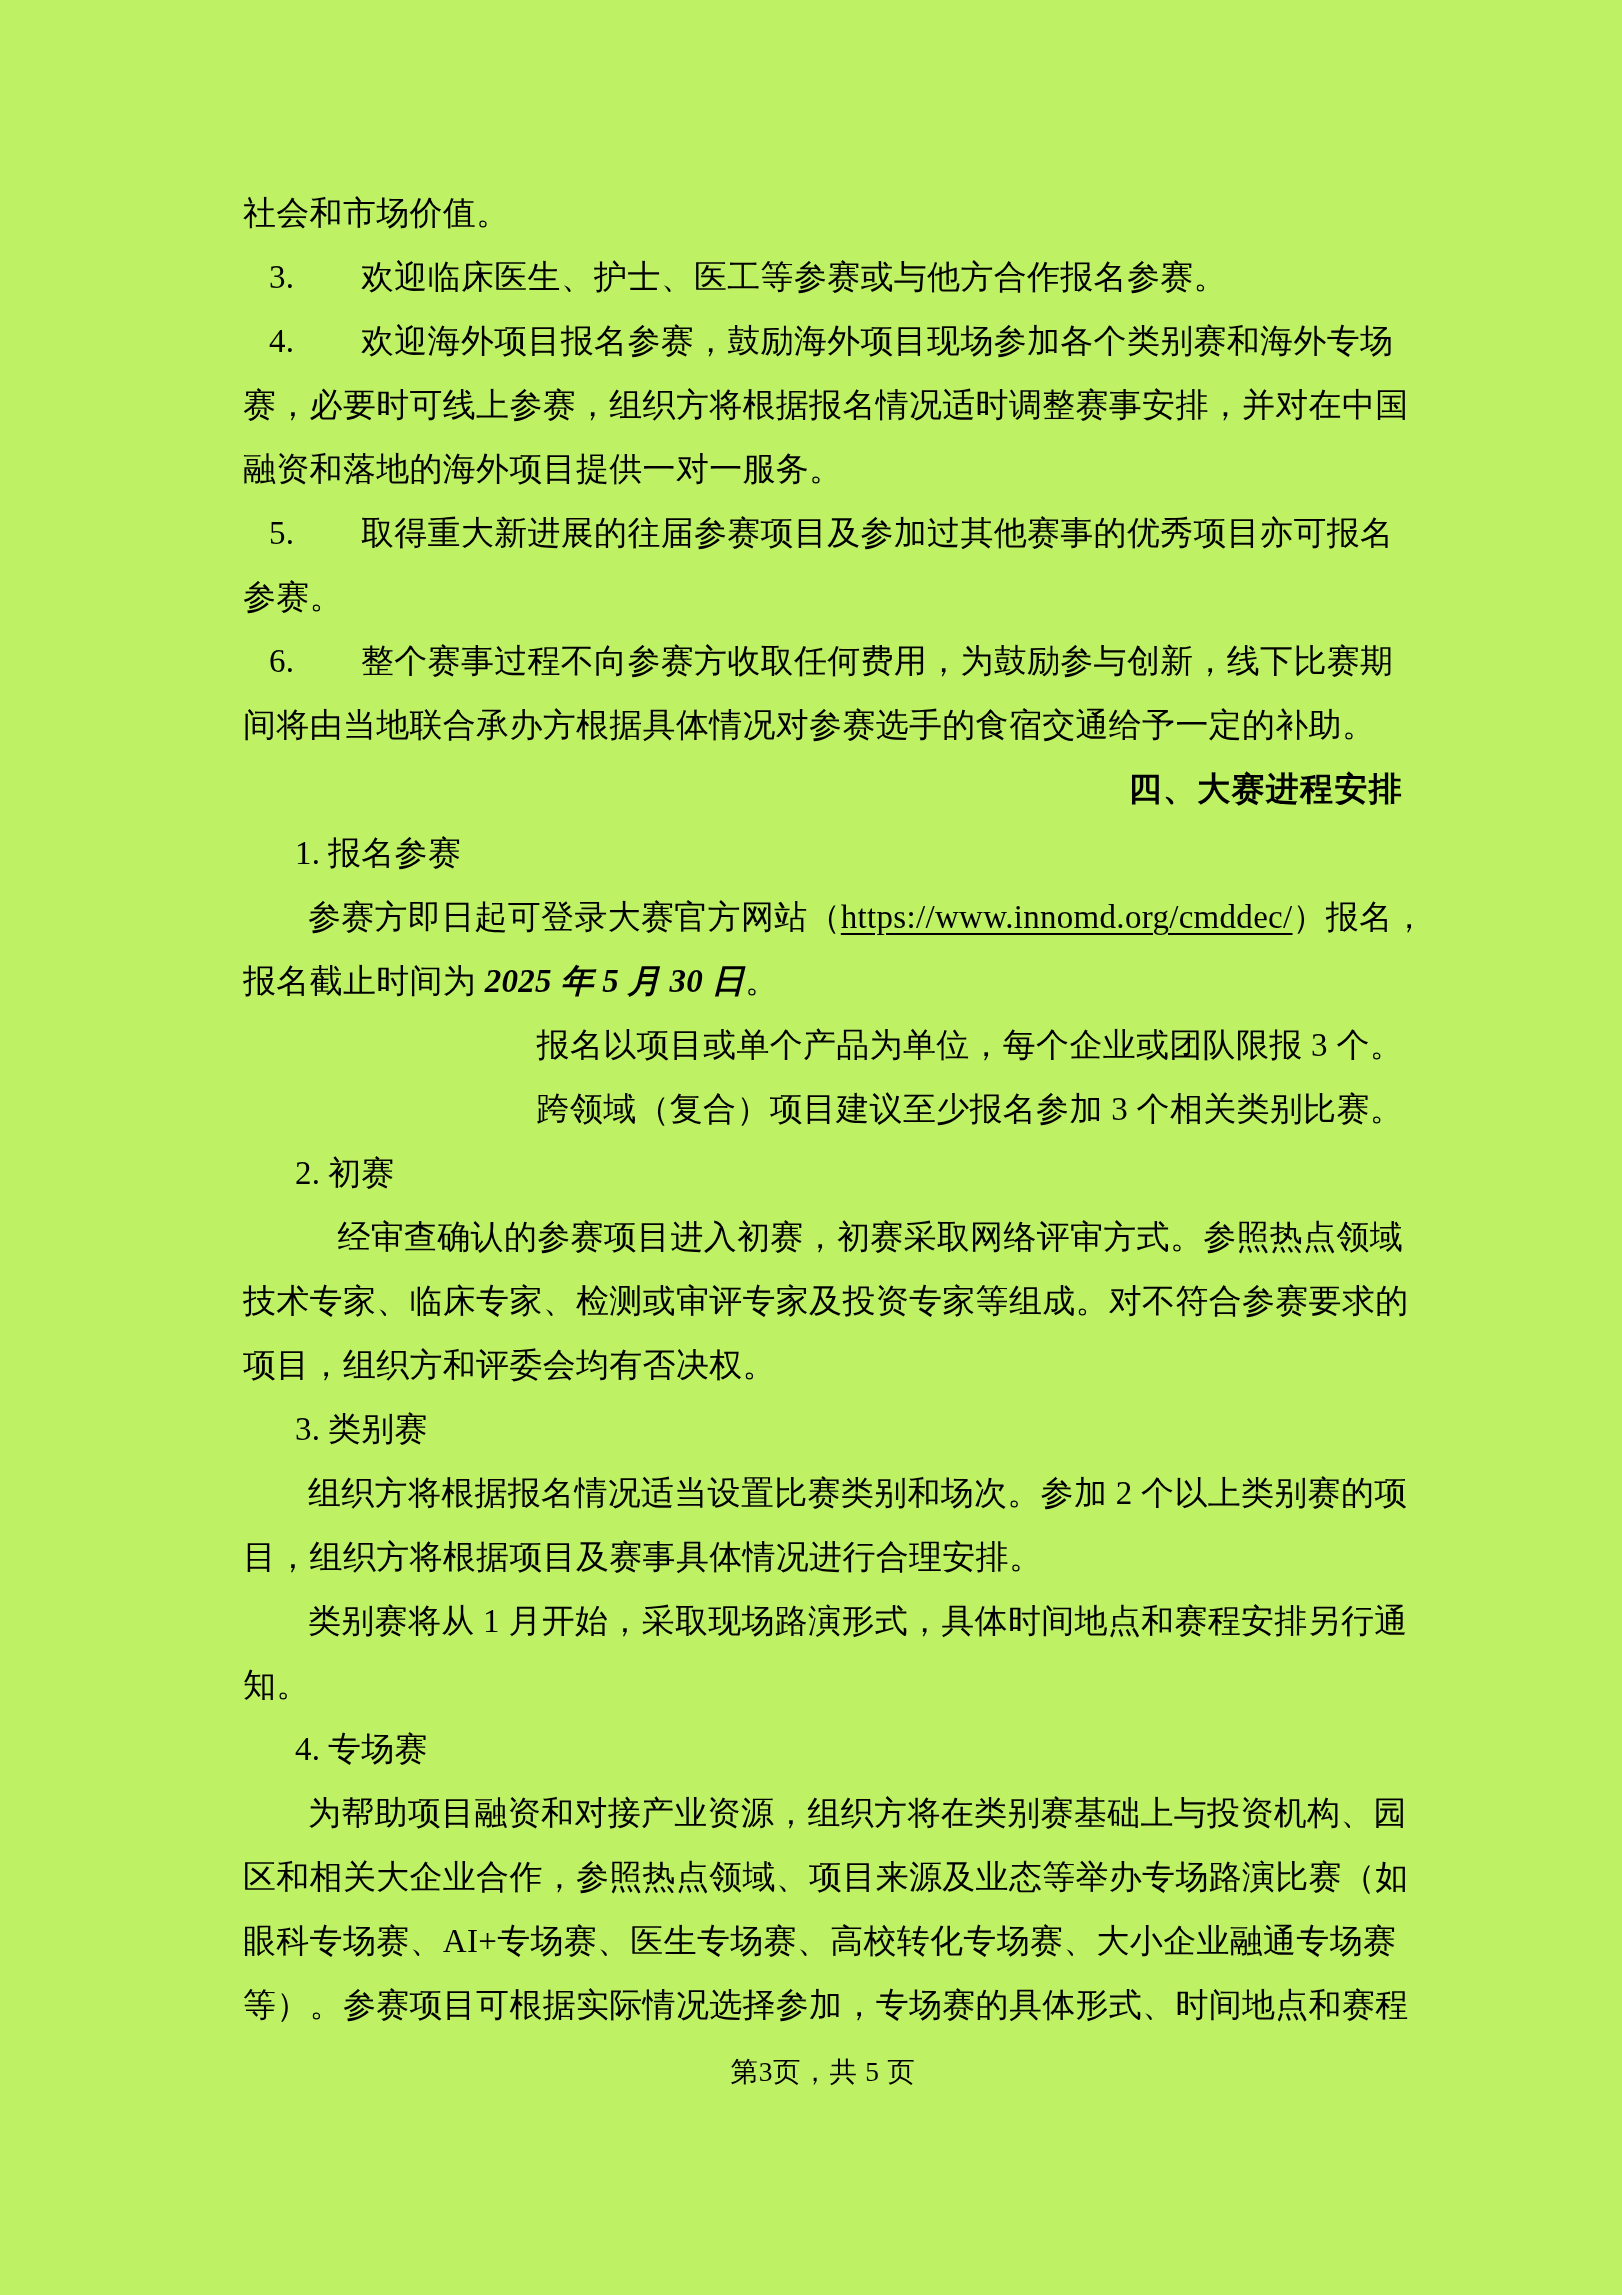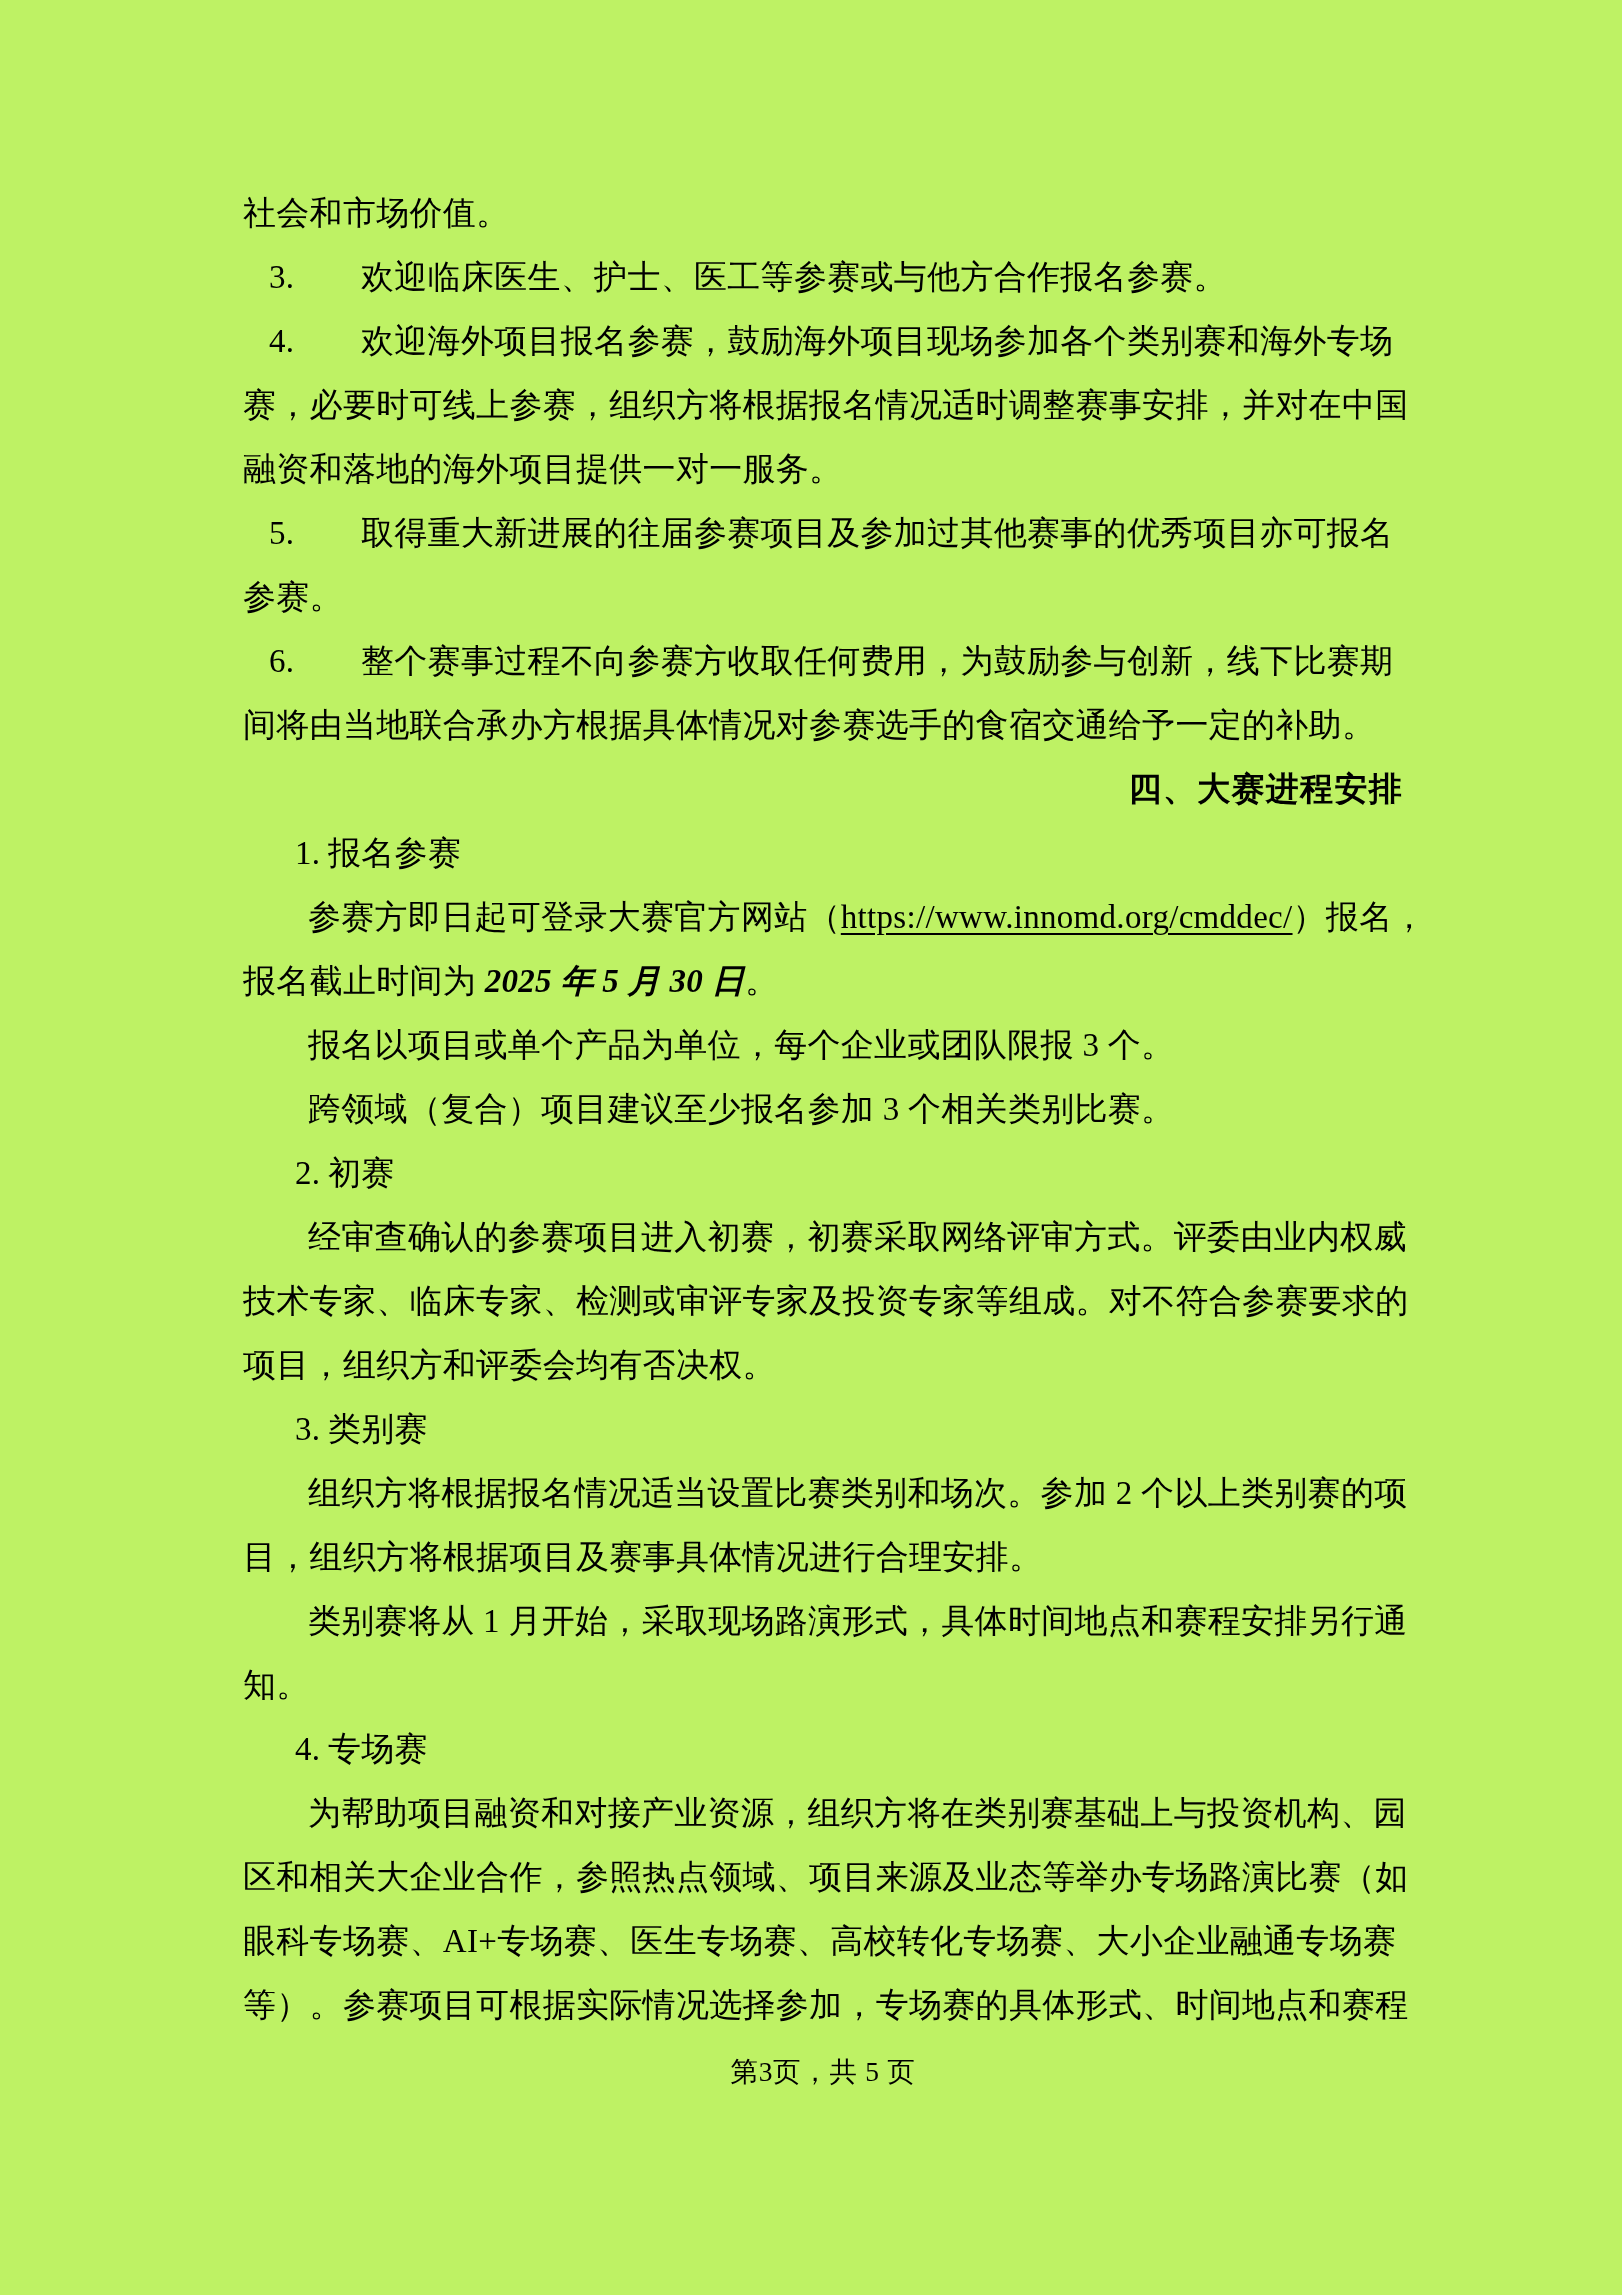--- a/index.html
+++ b/index.html
@@ -23,21 +23,21 @@
     width: 1160px;
     font-size: 33px;
     letter-spacing: 0.3px;
   }
   .line {
     line-height: 64px;
     height: 64px;
     white-space: nowrap;
   }
   
-  .line.indent { padding-left: 65px; }
+  .line.indent { padding-left: 65px; text-align: right; }
   
   .line.heading {
     padding-left: 46px;
     font-family: "Liberation Sans", "DejaVu Sans", sans-serif;
     font-weight: bold;
     font-size: 33px;
     letter-spacing: 1.3px;
     text-align: right;
   }
   
@@ -83,21 +83,21 @@
       <div class="line body"><span>参赛。</span></div>
       <div class="line item1"><span class="num">6.</span><span>整个赛事过程不向参赛方收取任何费用，为鼓励参与创新，线下比赛期</span></div>
       <div class="line body"><span>间将由当地联合承办方根据具体情况对参赛选手的食宿交通给予一定的补助。</span></div>
       <div class="line heading"><span>四、大赛进程安排</span></div>
       <div class="line item2"><span class="num">1.</span><span>报名参赛</span></div>
       <div class="line indent"><span>参赛方即日起可登录大赛官方网站（</span><span class="seg-underline">https://www.innomd.org/cmddec/</span><span>）报名，</span></div>
       <div class="line body"><span>报名截止时间为 </span><span class="seg-bold">2025 年 5 月 30 日</span><span>。</span></div>
       <div class="line indent"><span>报名以项目或单个产品为单位，每个企业或团队限报 3 个。</span></div>
       <div class="line indent"><span>跨领域（复合）项目建议至少报名参加 3 个相关类别比赛。</span></div>
       <div class="line item2"><span class="num">2.</span><span>初赛</span></div>
-      <div class="line indent"><span>经审查确认的参赛项目进入初赛，初赛采取网络评审方式。评委由业内权威</span></div>
+      <div class="line indent"><span>经审查确认的参赛项目进入初赛，初赛采取网络评审方式。参照热点领域</span></div>
       <div class="line body"><span>技术专家、临床专家、检测或审评专家及投资专家等组成。对不符合参赛要求的</span></div>
       <div class="line body"><span>项目，组织方和评委会均有否决权。</span></div>
       <div class="line item2"><span class="num">3.</span><span>类别赛</span></div>
       <div class="line indent"><span>组织方将根据报名情况适当设置比赛类别和场次。参加 2 个以上类别赛的项</span></div>
       <div class="line body"><span>目，组织方将根据项目及赛事具体情况进行合理安排。</span></div>
       <div class="line indent"><span>类别赛将从 1 月开始，采取现场路演形式，具体时间地点和赛程安排另行通</span></div>
       <div class="line body"><span>知。</span></div>
       <div class="line item2"><span class="num">4.</span><span>专场赛</span></div>
       <div class="line indent"><span>为帮助项目融资和对接产业资源，组织方将在类别赛基础上与投资机构、园</span></div>
       <div class="line body"><span>区和相关大企业合作，参照热点领域、项目来源及业态等举办专场路演比赛（如</span></div>

